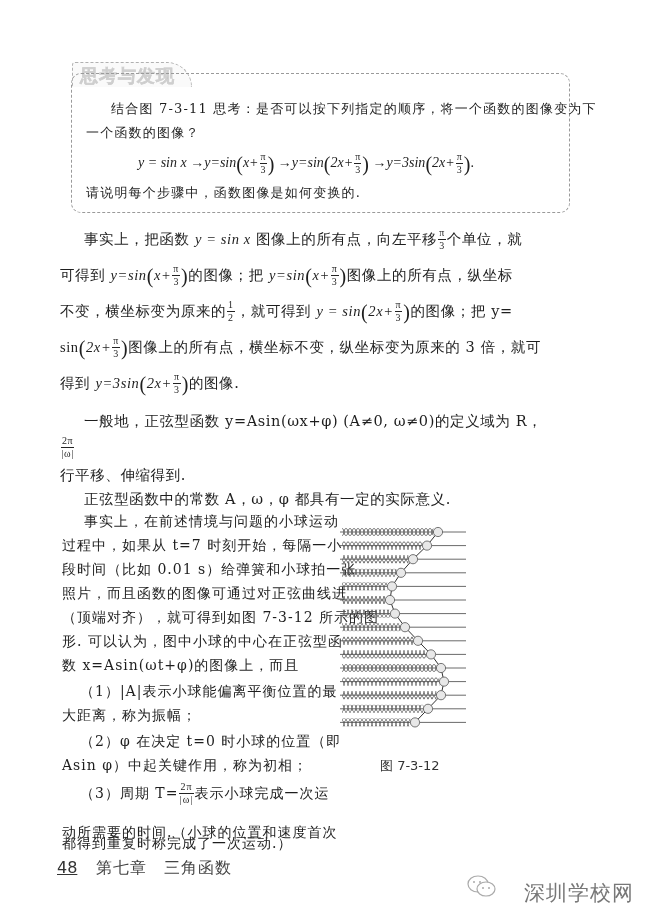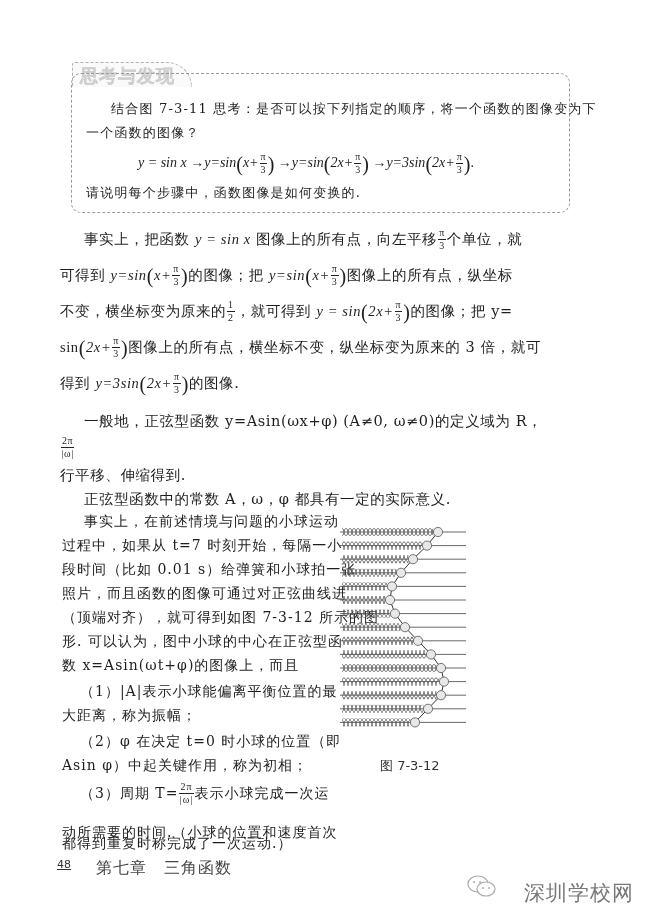--- a/index.html
+++ b/index.html
@@ -33,21 +33,21 @@
     .line { font-size: 14px; white-space: nowrap; line-height: 1; }
     .box-text { font-size: 13px; letter-spacing: 1.2px; text-align: center; }
 
     .body-line { left: 60px; font-size: 14.5px; white-space: nowrap; letter-spacing: 0.6px; }
     .col-line { left: 70px; font-size: 14px; white-space: nowrap; letter-spacing: 1px; }
 
     
     .figure { left: 336px; top: 522px; width: 170px; height: 210px; }
     .fig-caption { left: 380px; top: 757px; font-size: 13px; font-family: "DejaVu Sans", sans-serif; color: #333; }
 
-    .footer-page { left: 57px; top: 858px; font-size: 11px; font-family: "DejaVu Sans", sans-serif; color: #333; text-decoration: underline; }
+    .footer-page { left: 57px; top: 858px; font-size: 16px; font-family: "DejaVu Sans", sans-serif; color: #333; text-decoration: underline; }
     .footer-chapter { left: 96px; top: 858px; font-size: 16px; color: #444; letter-spacing: 1px; }
     .wm-icon { left: 466px; top: 873px; }
     .wm-text { left: 524px; top: 879px; font-size: 21px; color: #777; letter-spacing: 1px; font-family: "DejaVu Serif", serif; }
   </style>
 </head>
 <body>
 
 <div class="abs think-tab"></div>
 <div class="abs think-tab-label">思考与发现</div>
 <div class="abs think-box"></div>

